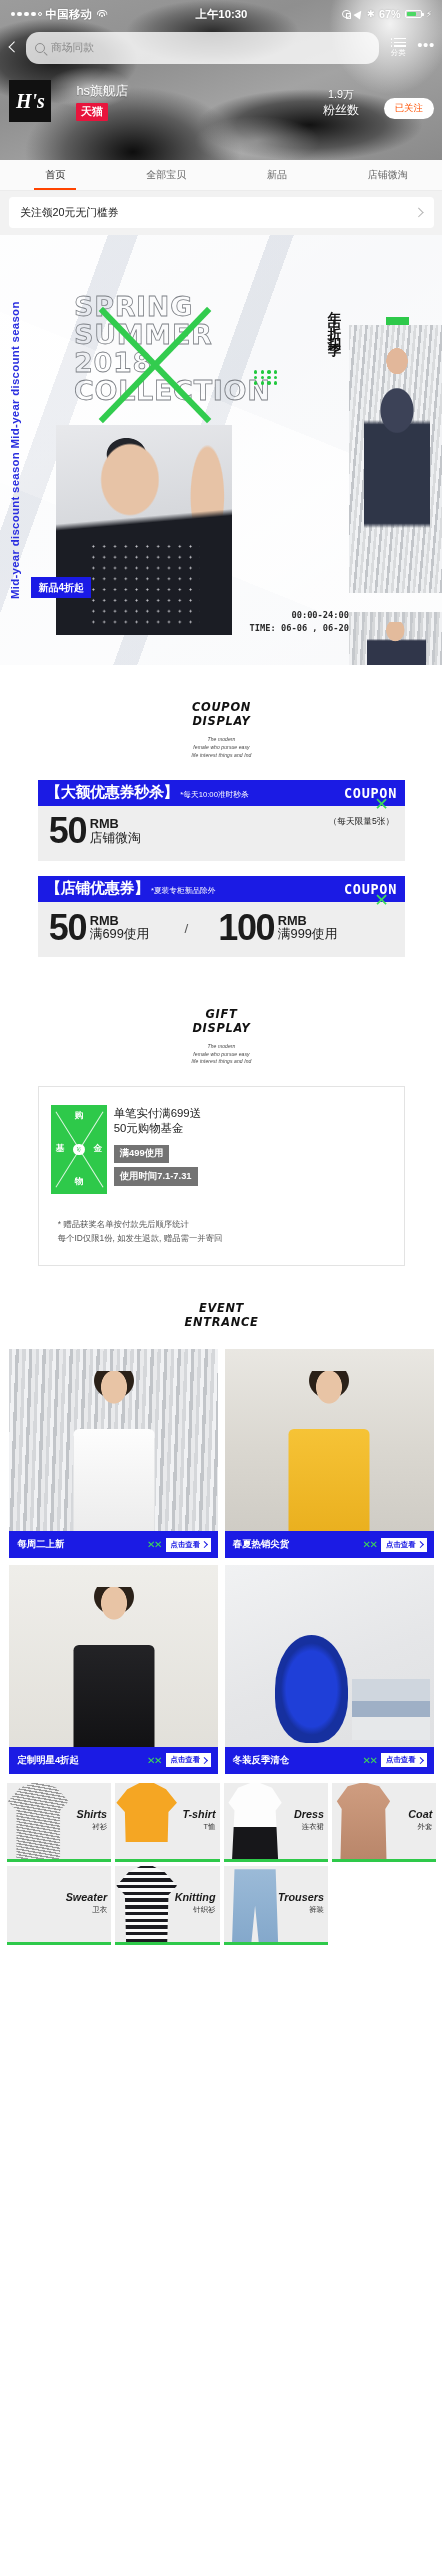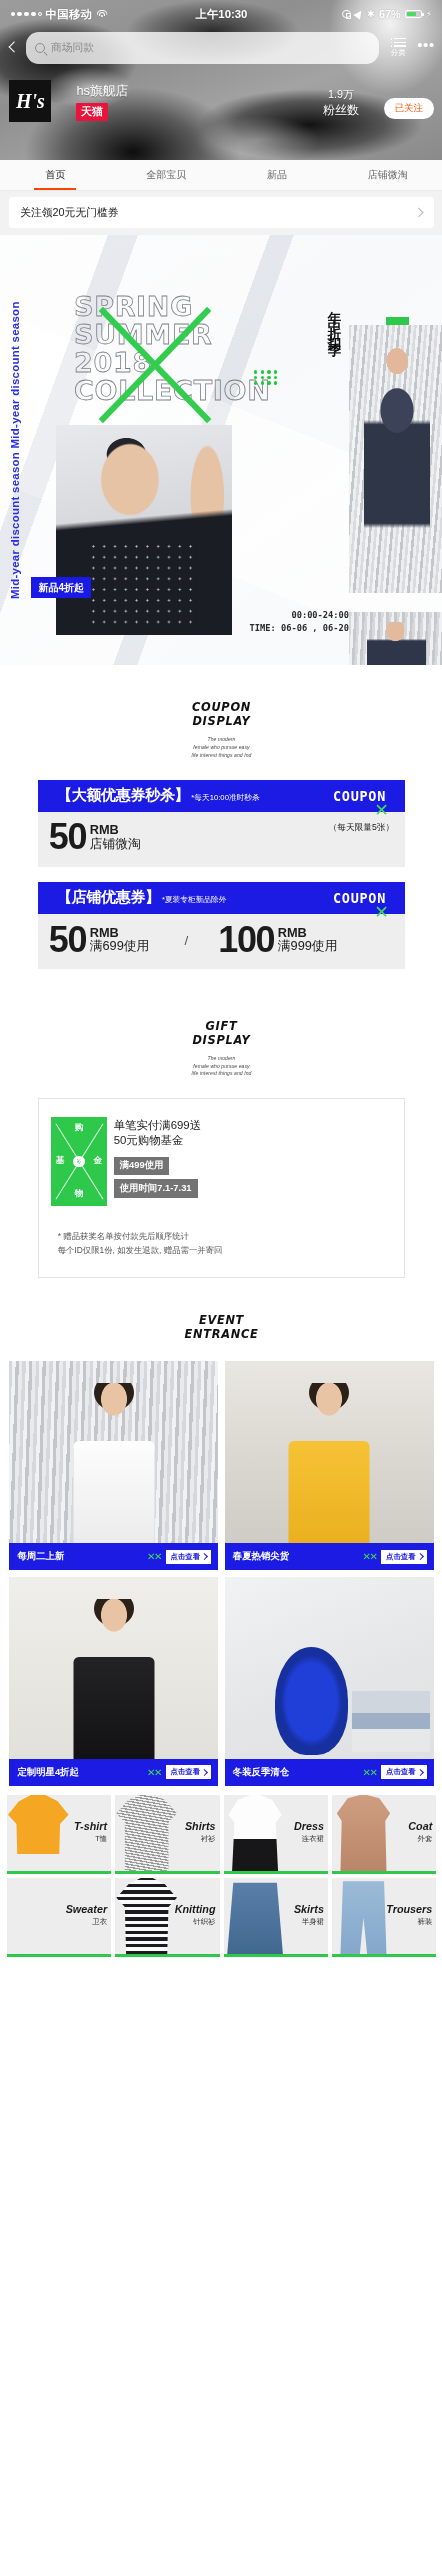--- a/index.html
+++ b/index.html
@@ -194,22 +194,22 @@
   }
   .sec-head p{
     margin-top:8px;font-size:5px;line-height:1.55;color:#444;
     font-style:italic;letter-spacing:0.1px;
   }
 
   
   .cwrap{padding:0 38px;}
   .ccard{margin-bottom:15px;}
   .chead{
-    background:#1b1be4;height:32px;display:flex;align-items:center;
-    justify-content:space-between;padding:0 19px;position:relative;
+    background:#1b1be4;height:26px;display:flex;align-items:center;
+    justify-content:space-between;padding:0 8px;position:relative;
   }
   .chead .t1{color:#fff;font-size:15px;font-weight:bold;letter-spacing:-0.3px;}
   .chead .t2{color:#fff;font-size:7.7px;margin-left:2px;}
   .chead .lbl{
     color:#fff;font-size:13.5px;font-weight:bold;letter-spacing:0.7px;
     font-family:"DejaVu Sans Mono","Liberation Mono",monospace;position:relative;
   }
   .chead .xmark{position:absolute;right:16px;bottom:-8px;color:#3ddb57;font-size:17.5px;font-weight:bold;line-height:1;}
   .cbody{background:#eeeeee;padding:10.8px 10.8px 13.5px;display:flex;align-items:flex-start;}
   .camt{display:flex;align-items:flex-start;}
@@ -623,31 +623,31 @@
             <span class="c"></span>
           </span>
         </span>
       </div>
     </div>
 
   </div>
 
   <div class="cgrid">
     <div class="ccell">
+      <div class="cimg ci-shirt"></div>
+      <div class="ctxt">
+          <div class="en">Shirts</div>
+          <div class="cn">衬衫</div>
+        </div>
+    </div>
+    <div class="ccell">
       <div class="cimg ci-tshirt"></div>
       <div class="ctxt">
           <div class="en">T-shirt</div>
           <div class="cn">T恤</div>
-        </div>
-    </div>
-    <div class="ccell">
-      <div class="cimg ci-shirt"></div>
-      <div class="ctxt">
-          <div class="en">Shirts</div>
-          <div class="cn">衬衫</div>
         </div>
     </div>
     <div class="ccell">
       <div class="cimg ci-dress"></div>
       <div class="ctxt">
           <div class="en">Dress</div>
           <div class="cn">连衣裙</div>
         </div>
     </div>
     <div class="ccell">
@@ -665,27 +665,20 @@
         </div>
     </div>
     <div class="ccell">
       <div class="cimg ci-knit"></div>
       <div class="ctxt">
           <div class="en">Knitting</div>
           <div class="cn">针织衫</div>
         </div>
     </div>
     <div class="ccell">
-      <div class="cimg ci-skirt"></div>
-      <div class="ctxt">
-          <div class="en">Skirts</div>
-          <div class="cn">半身裙</div>
-        </div>
-    </div>
-    <div class="ccell">
       <div class="cimg ci-trouser"></div>
       <div class="ctxt">
           <div class="en">Trousers</div>
           <div class="cn">裤装</div>
         </div>
     </div>
   </div>
 
 </div>
 

